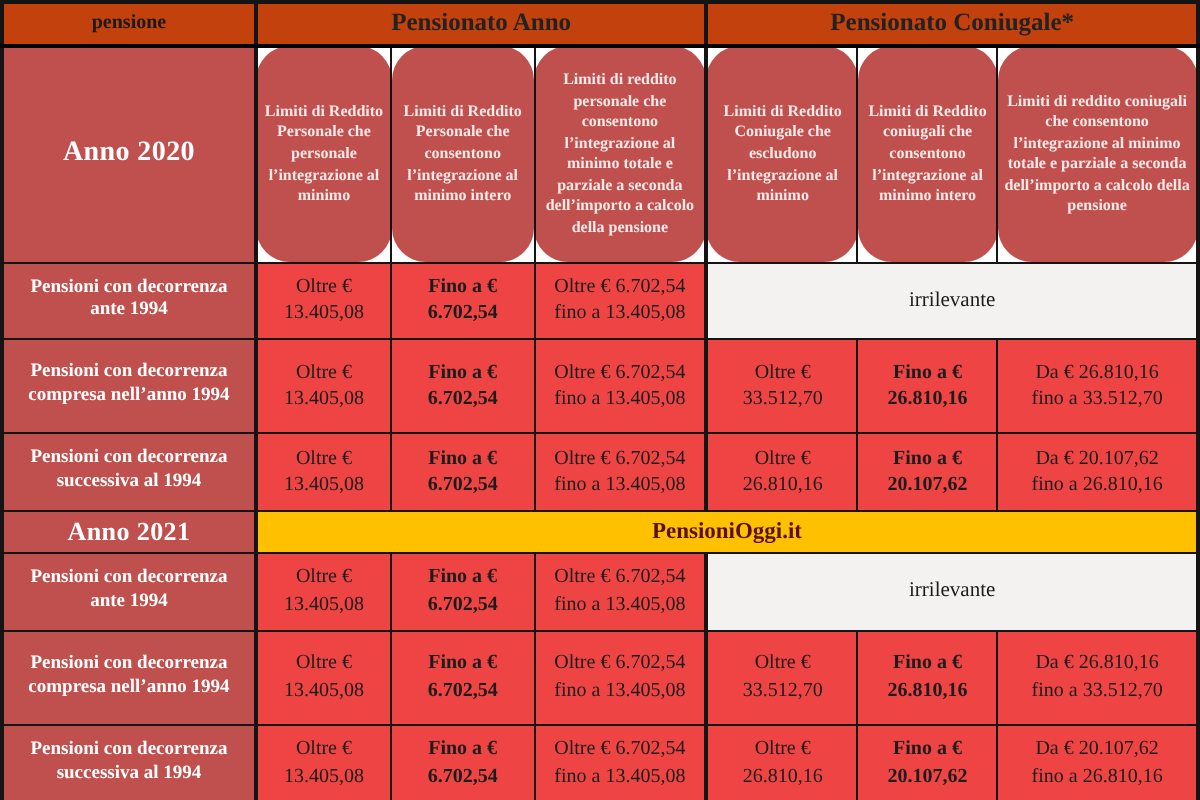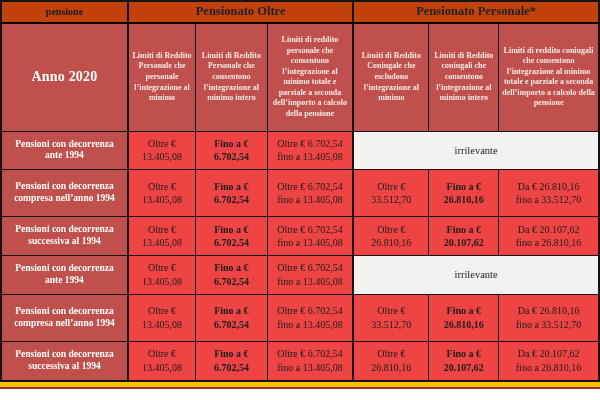--- a/index.html
+++ b/index.html
@@ -16,21 +16,21 @@
   
   .gl{border-left:2px solid #141414;}
   .gr{border-right:2px solid #141414;}
   
   .toprow td{background:#c2410c;border-bottom:2px solid #000000;padding:4px;}
   .clipbox{height:12px;overflow:hidden;display:flex;align-items:flex-end;justify-content:center;}
   .toptitle{font-size:12.5px;font-weight:bold;color:#222;line-height:14px;white-space:nowrap;}
   .topsmall{font-size:10px;font-weight:bold;color:#1a1a1a;line-height:12px;}
   
   .red{background:#C0504D;color:#fff;}
-  .colhead{font-size:8px;font-weight:bold;color:#F7E9E8;line-height:1.32;padding:2px 3px;}
+  .colhead{font-size:8px;font-weight:bold;color:#F7E9E8;line-height:1.32;padding:2px 3px;border-radius:17px;}
   .yearcell{font-size:14px;font-weight:bold;letter-spacing:.2px;}
   .rowlbl{font-size:9.5px;font-weight:bold;line-height:1.25;padding:7px 6px;}
   
   .cell{background:#ef4444;color:#1c1c1c;font-size:10px;line-height:1.35;}
   .cell.bold{font-weight:bold;}
   .irr{background:#F3F2F0;color:#1c1c1c;font-size:10.5px;}
   .ln{display:block;}
   
   .banner{background:#FFC000;color:#5a100c;font-weight:bold;font-size:11.5px;}
   
@@ -61,26 +61,26 @@
 
     <tbody>
         <tr class="toprow">
       <td>
         <div class="clipbox">
               <span class="topsmall">pensione</span>
             </div>
       </td>
       <td colspan="3" class="gl gr">
         <div class="clipbox">
-              <span class="toptitle">Pensionato Oltre</span>
+              <span class="toptitle">Pensionato Anno</span>
             </div>
       </td>
       <td colspan="3">
         <div class="clipbox">
-              <span class="toptitle">Pensionato Personale*</span>
+              <span class="toptitle">Pensionato Coniugale*</span>
             </div>
       </td>
     </tr>
 
     <tr style="height:108px">
       <td class="red yearcell">Anno 2020</td>
       <td class="red colhead gl">Limiti di Reddito Personale che personale l’integrazione al minimo</td>
       <td class="red colhead">Limiti di Reddito Personale che consentono l’integrazione al minimo intero</td>
       <td class="red colhead gr">Limiti di reddito personale che consentono l’integrazione al minimo totale e parziale a seconda dell’importo a calcolo della pensione</td>
       <td class="red colhead">Limiti di Reddito Coniugale che escludono l’integrazione al minimo</td>
@@ -154,20 +154,24 @@
       <td class="cell bold">
             <span class="ln">Fino a €</span>
             <span class="ln">20.107,62</span>
           </td>
       <td class="cell">
             <span class="ln">Da € 20.107,62</span>
             <span class="ln">fino a 26.810,16</span>
           </td>
     </tr>
 
+    <tr style="height:21px">
+      <td class="red yearcell" style="font-size:13px">Anno 2021</td>
+      <td colspan="6" class="banner gl">PensioniOggi.it</td>
+    </tr>
 
     <tr style="height:33px">
       <td class="red rowlbl">Pensioni con decorrenza ante 1994</td>
       <td class="cell gl">
             <span class="ln">Oltre €</span>
             <span class="ln">13.405,08</span>
           </td>
       <td class="cell bold">
             <span class="ln">Fino a €</span>
             <span class="ln">6.702,54</span>

